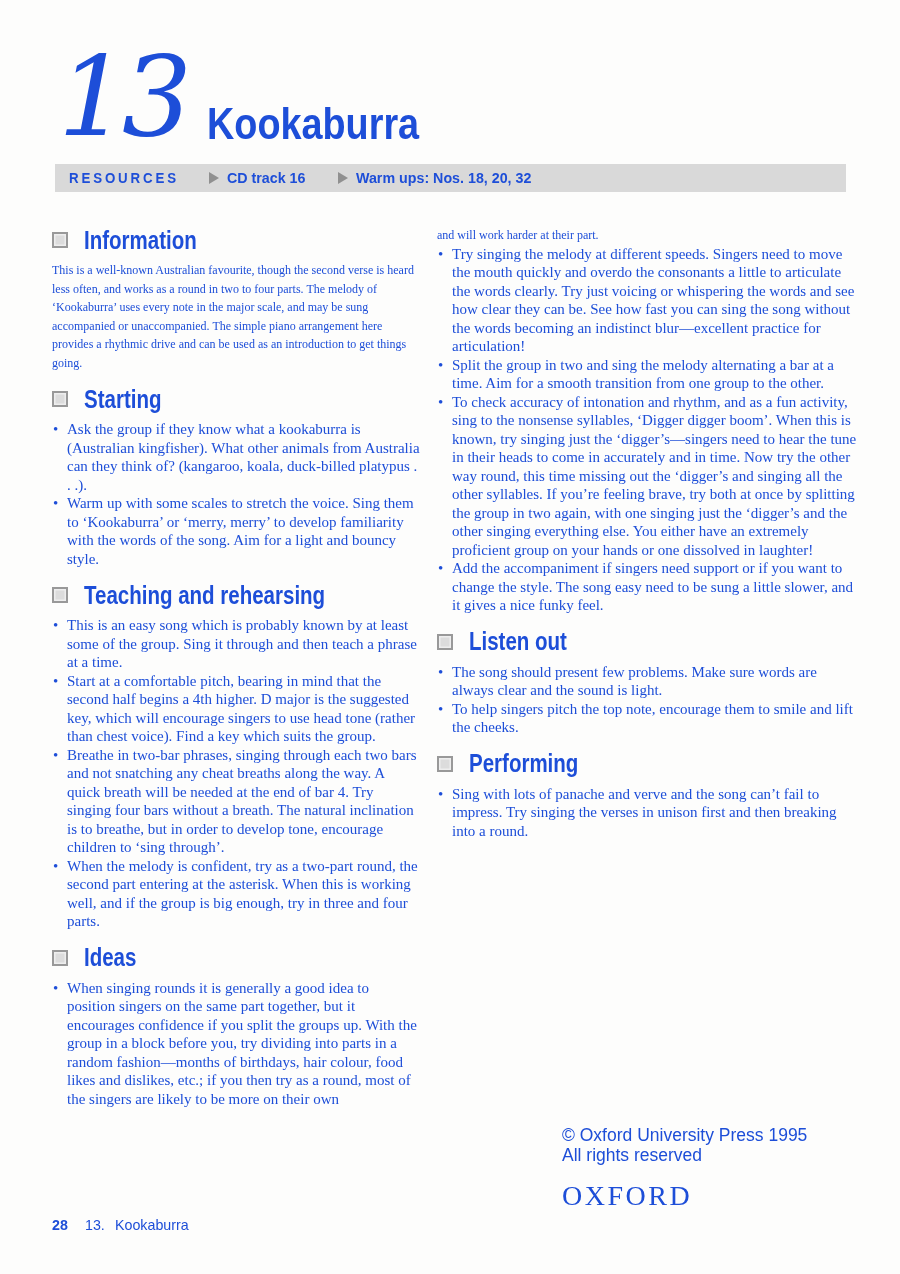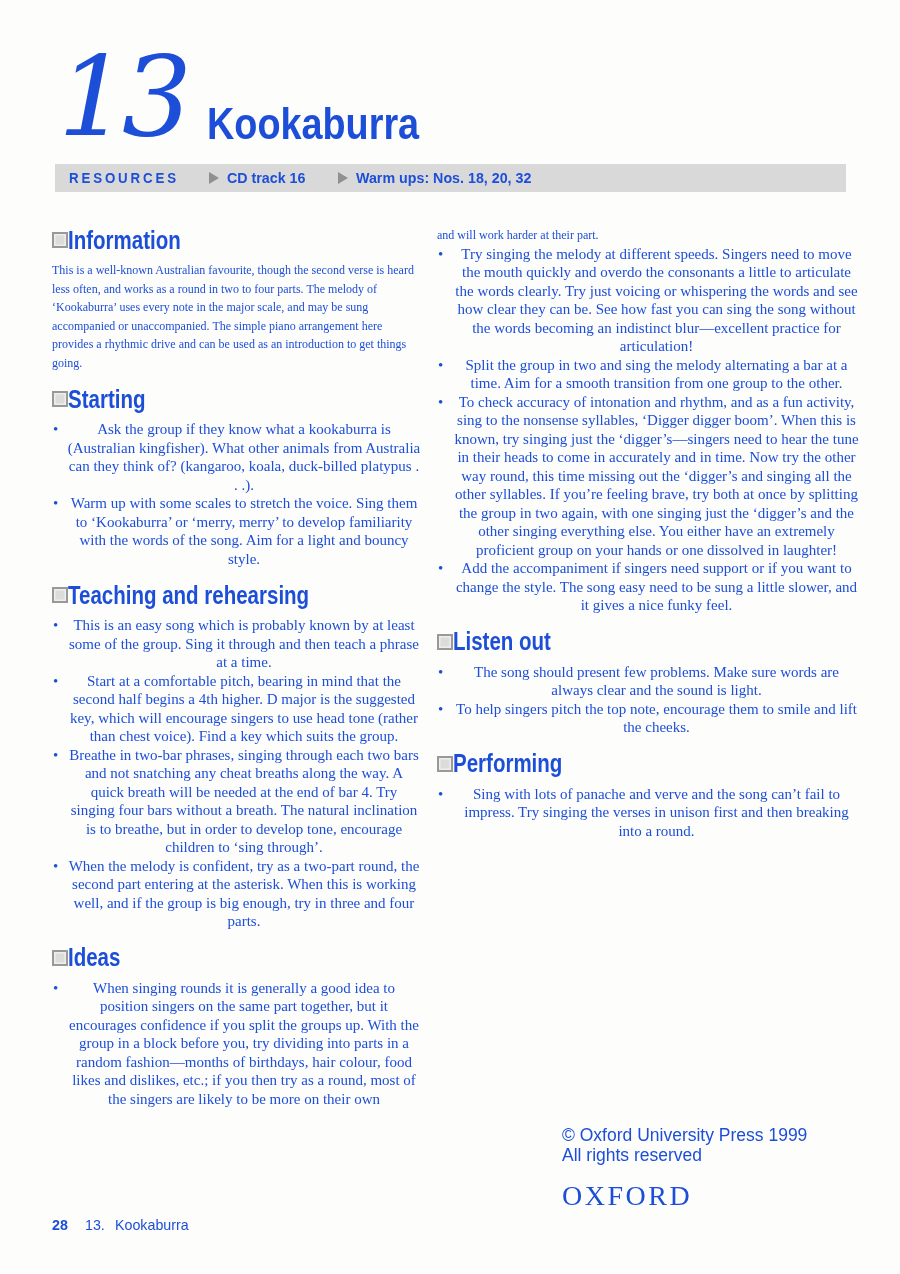--- a/index.html
+++ b/index.html
@@ -57,42 +57,42 @@
     transform:scaleX(0.92); transform-origin:0 50%;
     white-space:nowrap;
   }
 
   
   .col { position:absolute; top:226px; }
   .col-left  { left:52px;  width:369px; }
   .col-right { left:437px; width:424px; }
 
   .sec-head {
-    display:flex; align-items:center; 
+    display:flex; align-items:center; gap:16px;
     height:28px; margin:13px 0 7px 0;
   }
   .section.first .sec-head { margin-top:0; }
   .checkbox {
     width:12px; height:12px; flex:0 0 auto;
     background:#dcdcdc;
     border:2.5px solid #999;
     box-shadow:inset 0 0 0 1.5px #eeeeee;
   }
   .sec-title {
     font-family:"Liberation Sans", sans-serif;
     font-weight:700; font-size:25px; line-height:1;
     transform:scaleX(0.82); transform-origin:0 50%;
     white-space:nowrap;
   }
 
   .body { margin:0; font-size:12px; line-height:18.5px; }
   .bullets { list-style:none; margin:0; padding:0 0 0 15px; }
   .bullets li {
     position:relative;
-    font-size:15px; line-height:18.5px;text-align:center;
+    font-size:15px; line-height:18.5px;
   }
   .bullets li::before {
     content:"\2022";
     position:absolute; left:-14px; top:0;
   }
 
   
   .imprint {
     position:absolute; left:562px; top:1125px;
     font-family:"Liberation Sans", sans-serif;
@@ -204,21 +204,21 @@
         <span class="sec-title">Performing</span>
       </div>
       <ul class="bullets">
         <li>Sing with lots of panache and verve and the song can’t fail to impress. Try singing the verses in unison first and then breaking into a round.</li>
       </ul>
     </div>
 
   </div>
 
   <div class="imprint">
-    <div>© Oxford University Press 1999</div>
+    <div>© Oxford University Press 1995</div>
     <div>All rights reserved</div>
     <div class="logo">OXFORD</div>
   </div>
 
   <div class="footer">
     <span class="pg">28</span>
     <span class="ref">13.</span>
     <span class="ttl">Kookaburra</span>
   </div>
 

